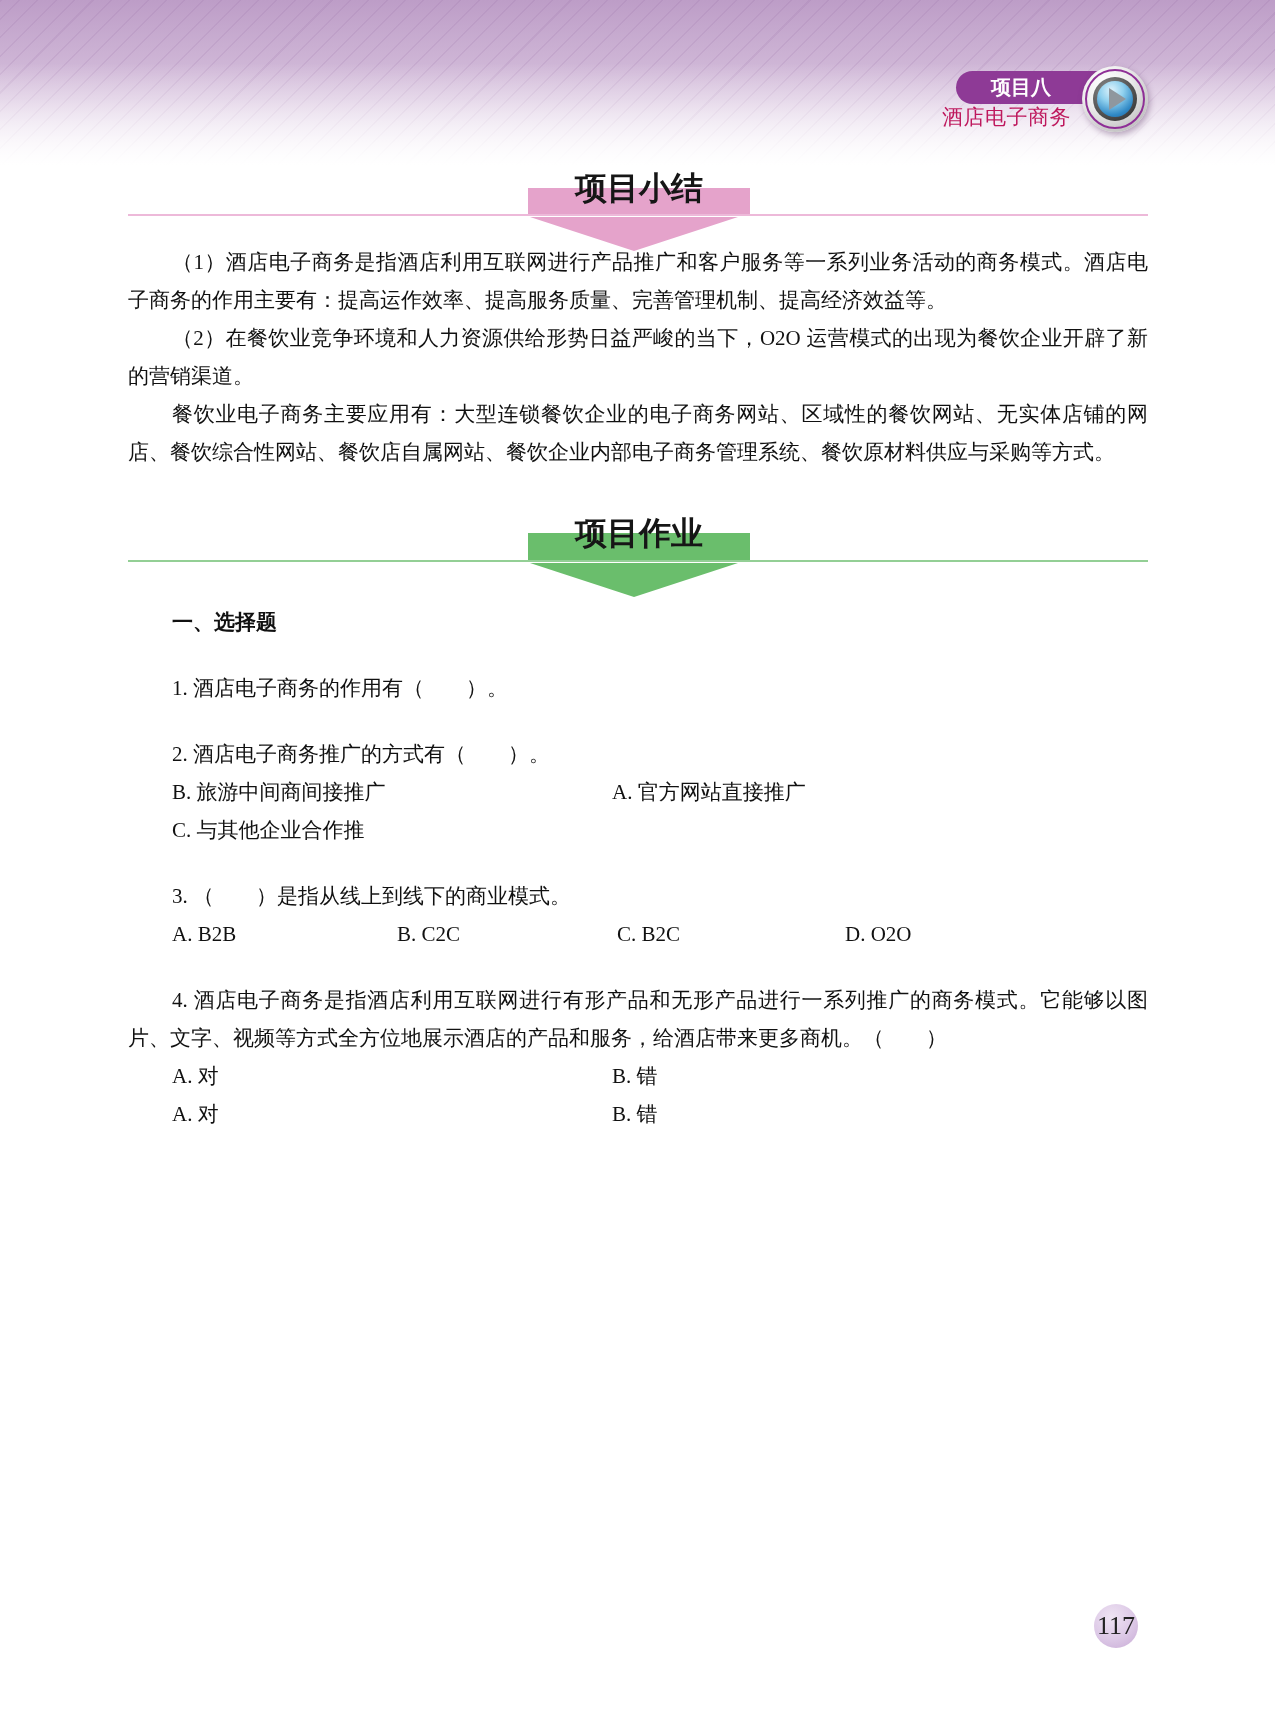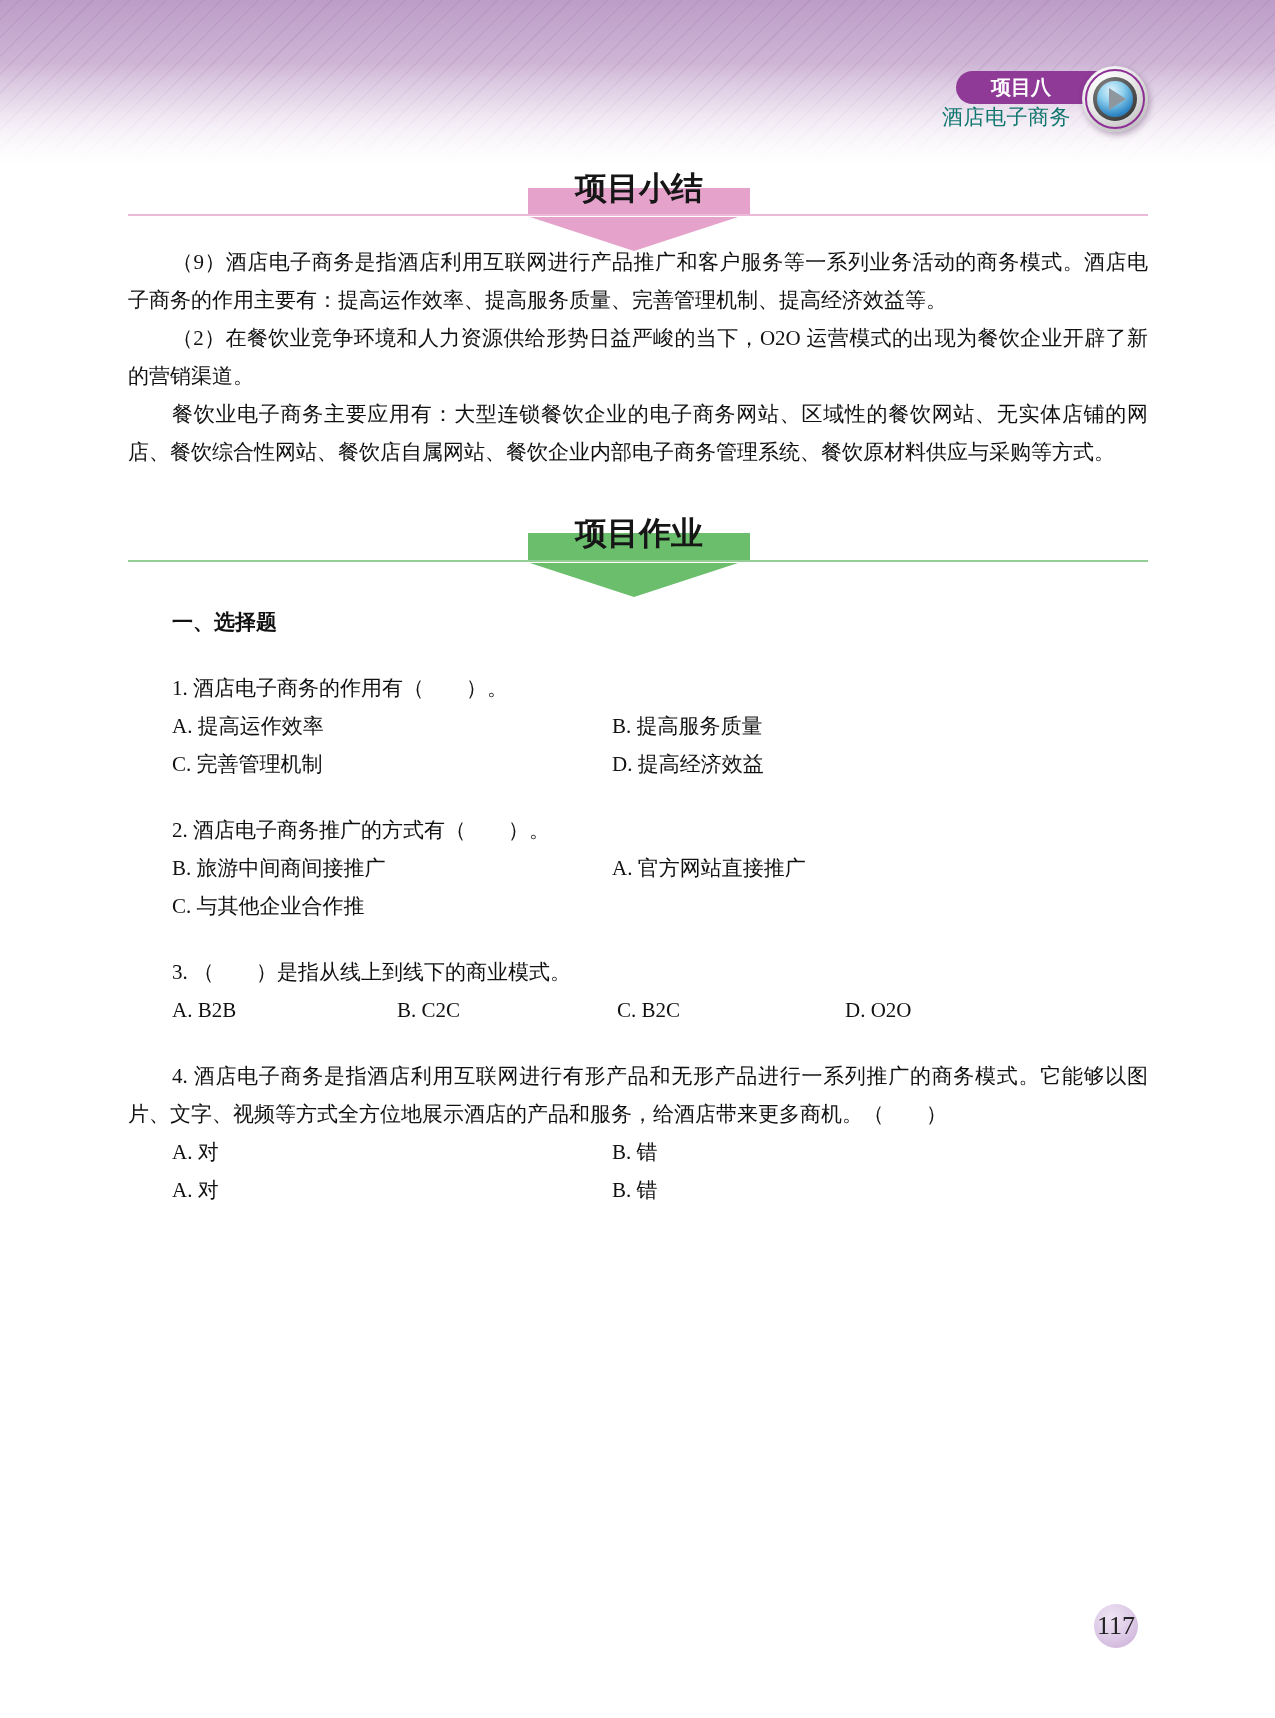--- a/index.html
+++ b/index.html
@@ -20,21 +20,21 @@
   .chapter-pill {
     position:absolute; left:956px; top:71px; width:164px; height:33px;
     background:#8e3a96; border-radius:17px;
     display:flex; align-items:center; justify-content:center;
     font-family:"Liberation Sans","DejaVu Sans",sans-serif;
     font-weight:bold; font-size:20px; color:#ffffff; padding-right:34px;
   }
   .chapter-title {
     position:absolute; left:942px; top:103px; width:130px; height:26px;
     font-family:"Liberation Sans","DejaVu Sans",sans-serif;
-    font-size:21px; color:#0f766e; letter-spacing:0.5px; white-space:nowrap;
+    font-size:21px; color:#be185d; letter-spacing:0.5px; white-space:nowrap;
   }
   .play-btn {
     position:absolute; left:1082px; top:66px; width:66px; height:66px; border-radius:50%;
     background:radial-gradient(circle at 35% 28%, #ffffff 0%, #ececec 40%, #c6c6c6 75%, #a9a9a9 100%);
     box-shadow:2px 3px 6px rgba(90,50,100,0.40);
   }
   .play-ring  { position:absolute; inset:3px;  border-radius:50%; border:2px solid #8e2f96; }
   .play-inner { position:absolute; inset:11px; border-radius:50%;
     background:radial-gradient(circle at 35% 30%, #8a8a8a 0%, #4a4a4a 65%, #222222 100%); }
   .play-core  { position:absolute; inset:15px; border-radius:50%;
@@ -96,40 +96,34 @@
     <div class="play-core"></div>
     <div class="play-tri"></div>
   </div>
 
   <div class="banner-title" style="top:167px;">项目小结</div>
   <div class="banner-rect pink" style="top:188px;"></div>
   <div class="rule pink-rule" style="top:214px;"></div>
   <div class="arrow pink-arrow" style="top:217px;"></div>
 
   <div class="summary-text">
-    <p>（9）酒店电子商务是指酒店利用互联网进行产品推广和客户服务等一系列业务活动的商务模式。酒店电子商务的作用主要有：提高运作效率、提高服务质量、完善管理机制、提高经济效益等。</p>
+    <p>（1）酒店电子商务是指酒店利用互联网进行产品推广和客户服务等一系列业务活动的商务模式。酒店电子商务的作用主要有：提高运作效率、提高服务质量、完善管理机制、提高经济效益等。</p>
     <p>（2）在餐饮业竞争环境和人力资源供给形势日益严峻的当下，O2O 运营模式的出现为餐饮企业开辟了新的营销渠道。</p>
     <p>餐饮业电子商务主要应用有：大型连锁餐饮企业的电子商务网站、区域性的餐饮网站、无实体店铺的网店、餐饮综合性网站、餐饮店自属网站、餐饮企业内部电子商务管理系统、餐饮原材料供应与采购等方式。</p>
   </div>
 
   <div class="banner-title" style="top:512px;">项目作业</div>
   <div class="banner-rect green" style="top:533px;"></div>
   <div class="rule green-rule" style="top:560px;"></div>
   <div class="arrow green-arrow" style="top:563px;"></div>
 
   <div class="questions">
     <div class="subheading">一、选择题</div>
 
     <p class="stem">1. 酒店电子商务的作用有（　　）。</p>
-    <div class="opts cols2">
-      <span>A. 提高运作效率</span>
-      <span>B. 提高服务质量</span>
-      <span>C. 完善管理机制</span>
-      <span>D. 提高经济效益</span>
-    </div>
 
     <p class="stem">2. 酒店电子商务推广的方式有（　　）。</p>
     <div class="opts cols2">
       <span>B. 旅游中间商间接推广</span>
       <span>A. 官方网站直接推广</span>
       <span>C. 与其他企业合作推</span>
     </div>
 
     <p class="stem">3. （　　）是指从线上到线下的商业模式。</p>
     <div class="opts cols4">

